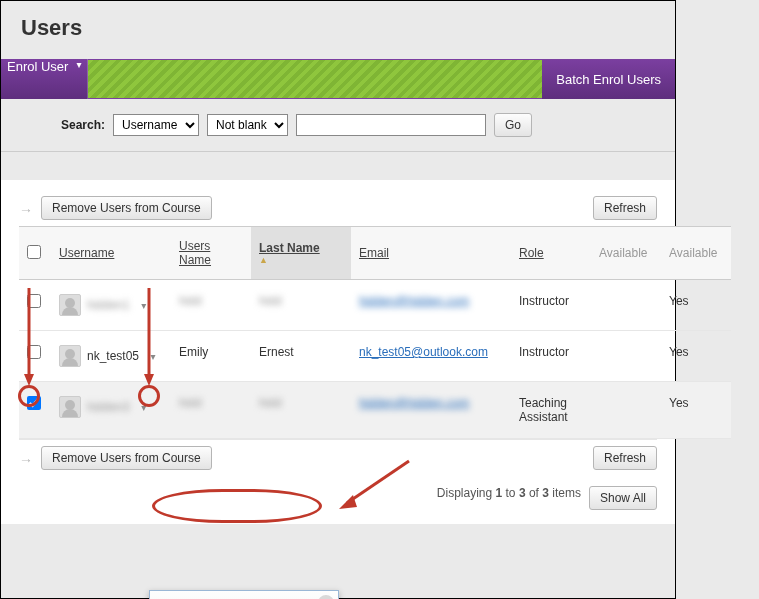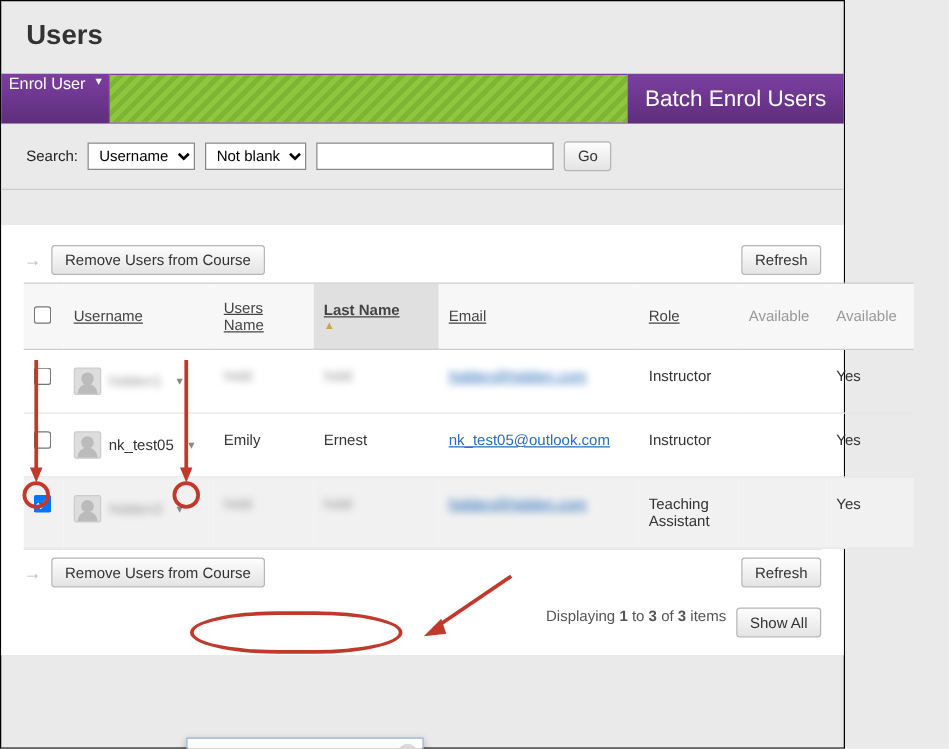--- a/index.html
+++ b/index.html
@@ -6,24 +6,24 @@
 body { background: #eaeaea; width: 759px; height: 599px; overflow: hidden; position: relative; }
 
 .frame { border: 1px solid #000; width: 676px; height: 599px; }
 
 .page-title { font-size: 22px; font-weight: bold; color: #333; padding: 14px 20px 18px; }
 
 .toolbar { display:flex; height:40px; }
 .btn-enrol { background: linear-gradient(#7b3fa0,#5e2e7d); color:#fff; padding:0 6px; display:flex; align-items:flex-start; font-size:13px; cursor:pointer; border-right:1px solid rgba(255,255,255,.2);}
 .btn-enrol .chev { margin-left:8px; font-size:10px; }
 .toolbar-mid { flex:1; background: repeating-linear-gradient(135deg,#8fc63d 0 4px,#7fb534 4px 8px); border-top:1px solid #7b3fa0; border-bottom:1px solid #7b3fa0;}
-.btn-batch { background: linear-gradient(#7b3fa0,#5e2e7d); color:#fff; padding:0 14px; display:flex; align-items:center; font-size:18px; cursor:pointer; }
+.btn-batch { background: linear-gradient(#7b3fa0,#5e2e7d); color:#fff; padding:0 14px; display:flex; align-items:center; font-size:13px; cursor:pointer; }
 
 .search-bar { padding:14px 20px; display:flex; align-items:center; gap:8px; font-size:12px; color:#222; border-bottom:1px solid #ccc; background:#eaeaea; position:relative;}
-.search-bar label { font-weight:normal; }
+.search-bar label { font-weight:bold;margin-left:40px; }
 .search-bar select, .search-bar input[type=text] { font-size:12px; padding:2px 4px; border:1px solid #888; background:#fff; }
 .search-bar input[type=text]{ width:190px; height:22px;}
 .grey-btn { background:linear-gradient(#fdfdfd,#e4e4e4); border:1px solid #b5b5b5; border-radius:3px; padding:4px 10px; font-size:12px; color:#333; cursor:pointer;}
 
 .content { background:#fff; padding:10px 18px 0; position:relative; }
 .row-actions { display:flex; align-items:center; gap:8px; padding:6px 0; }
 .row-actions .spacer { flex:1; }
 .dotted-arrow { color:#bbb; font-size:14px; }
 
 table.grid { width:100%; border-collapse: collapse; font-size:12px; color:#333; table-layout:fixed;}

